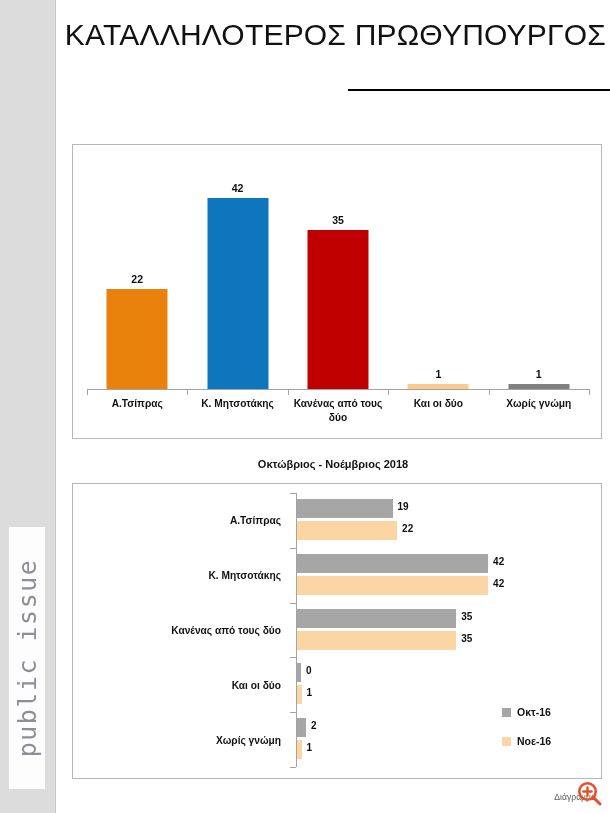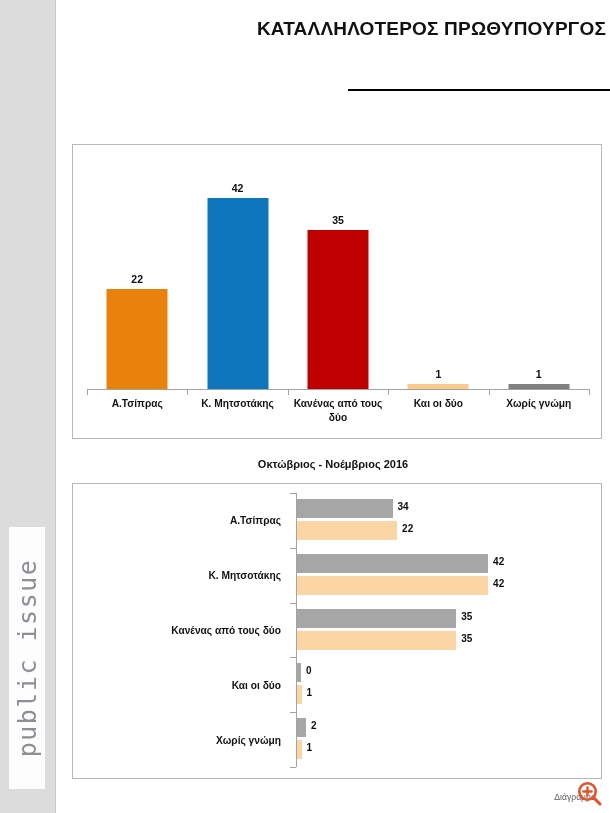--- a/index.html
+++ b/index.html
@@ -60,22 +60,22 @@
     position: absolute;
     left: 0;
     top: 0;
     width: 554px;
     height: 100px;
   }
   #main-title {
     position: absolute;
     right: 4px;
     top: 18px;
-    font-size: 19px;
-    font-weight: bold;
+    font-size: 30px;
+    font-weight: normal;
     color: #111111;
     letter-spacing: 0.2px;
     white-space: nowrap;
   }
   #subtitle {
     position: absolute;
     right: 4px;
     top: 57px;
     font-size: 15.5px;
     font-weight: bold;
@@ -332,28 +332,38 @@
       <div class="col-label" style="left: 315.2px; width: 100.4px;">Και οι δύο</div>
       <div class="col-label" style="left: 415.6px; width: 100.4px;">Χωρίς γνώμη</div>
       <div class="axis-tick" style="left: 14px;"></div>
       <div class="axis-tick" style="left: 114.4px;"></div>
       <div class="axis-tick" style="left: 214.8px;"></div>
       <div class="axis-tick" style="left: 315.2px;"></div>
       <div class="axis-tick" style="left: 415.6px;"></div>
       <div class="axis-tick" style="left: 516px;"></div>
     </div>
 
-  <div id="chart2-title">Οκτώβριος - Νοέμβριος 2016</div>
+  <div id="chart2-title">Οκτώβριος - Νοέμβριος 2018</div>
 
   <div id="chart2-frame">
     <div id="chart2-axis"></div>
+    <div id="chart2-legend">
+        <div class="legend-row">
+          <span class="legend-swatch" style="background: rgb(166, 166, 166);"></span>
+          <span class="legend-text">Οκτ-16</span>
+        </div>
+        <div class="legend-row">
+          <span class="legend-swatch" style="background: rgb(252, 213, 165);"></span>
+          <span class="legend-text">Νοε-16</span>
+        </div>
+      </div>
   <div class="cat-group" style="top: 9px; height: 54.8px;">
         <div class="cat-label">Α.Τσίπρας</div>
         <div class="hbar top" style="width: 95.55px; background: rgb(166, 166, 166);"></div>
-        <div class="hbar-value top" style="left: 324.55px;">34</div>
+        <div class="hbar-value top" style="left: 324.55px;">19</div>
         <div class="hbar bottom" style="width: 100.1px; background: rgb(252, 213, 165);"></div>
         <div class="hbar-value bottom" style="left: 329.1px;">22</div>
       </div>
       <div class="cat-group" style="top: 63.8px; height: 54.8px;">
         <div class="cat-label">Κ. Μητσοτάκης</div>
         <div class="hbar top" style="width: 191.1px; background: rgb(166, 166, 166);"></div>
         <div class="hbar-value top" style="left: 420.1px;">42</div>
         <div class="hbar bottom" style="width: 191.1px; background: rgb(252, 213, 165);"></div>
         <div class="hbar-value bottom" style="left: 420.1px;">42</div>
       </div>

